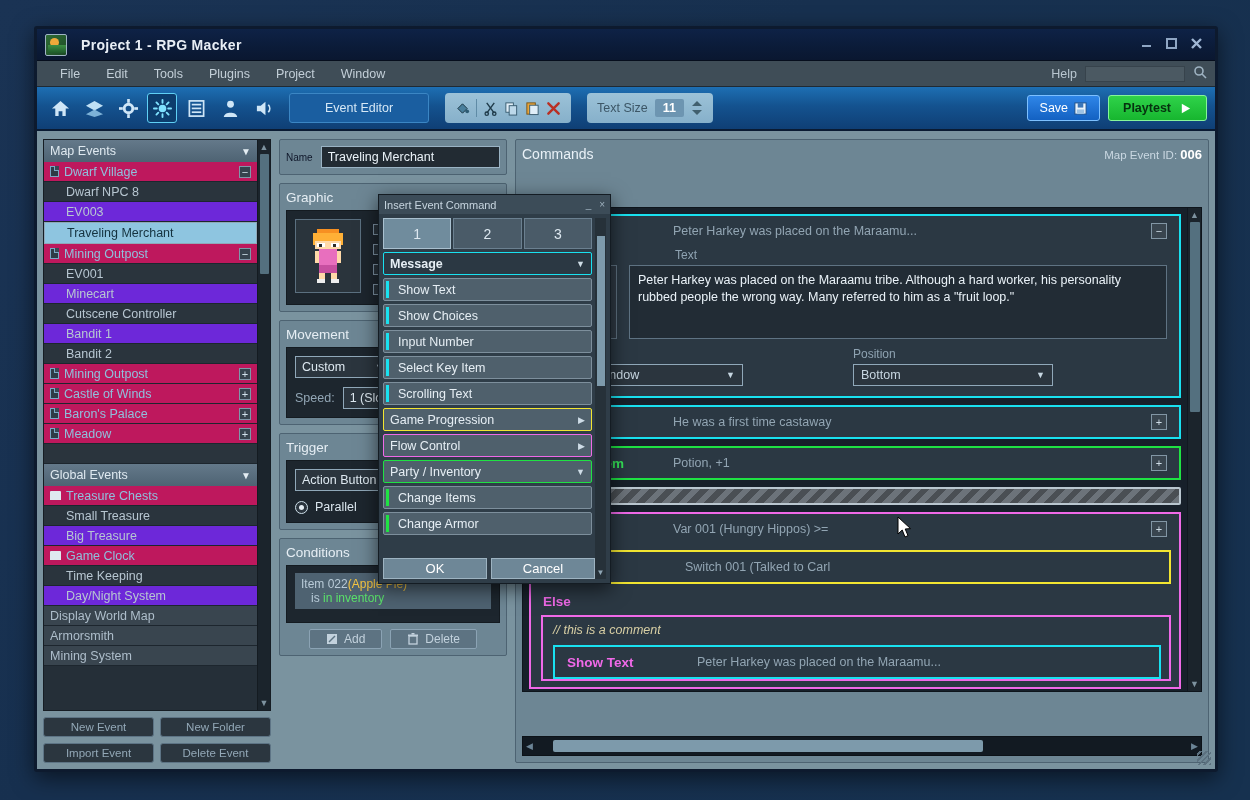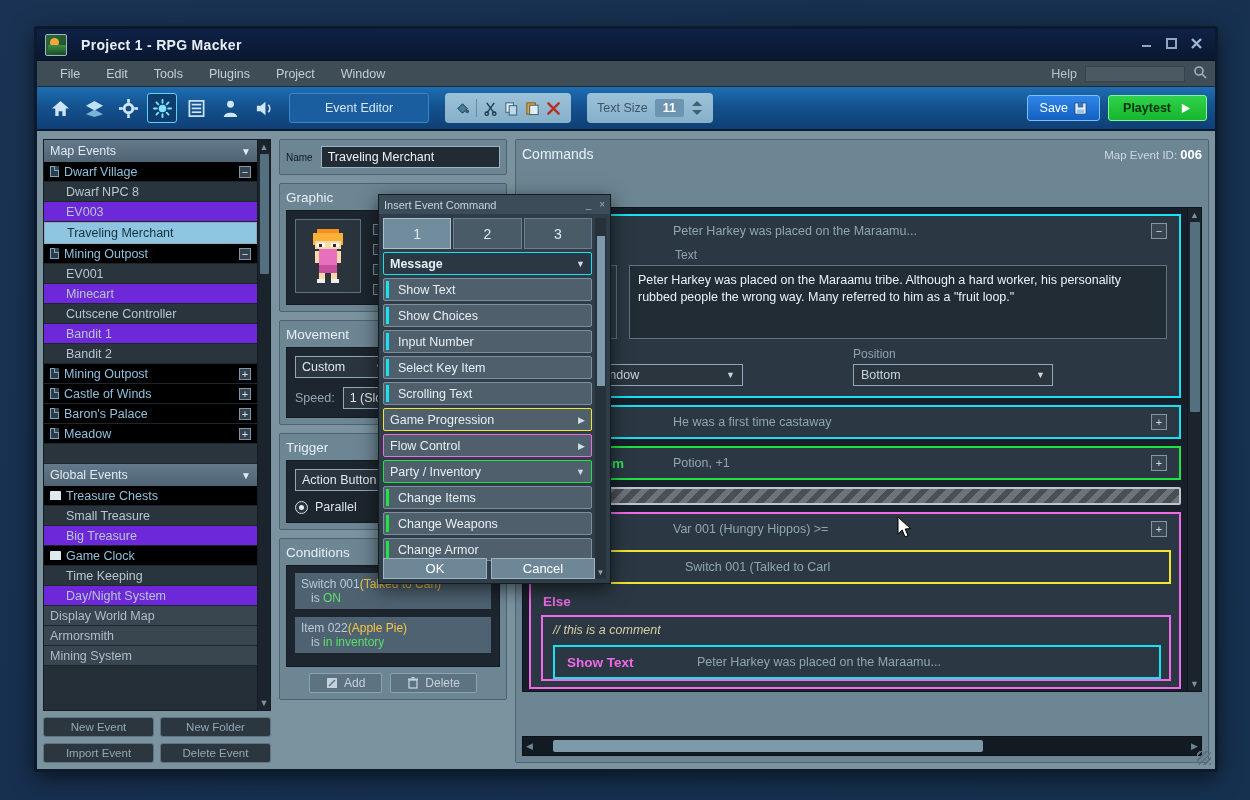--- a/index.html
+++ b/index.html
@@ -155,21 +155,21 @@
     height:22px; display:flex; align-items:center; padding:0 6px;
     background: linear-gradient(180deg,#64798a,#4e6373);
     color:#dfe9f0; font-size:12.5px; border-bottom:1px solid #2b3views;
   }
   .grp-head .caret { margin-left:auto; font-size:10px; color:#e4edf3;}
   .node {
     height:20px; display:flex; align-items:center; gap:5px;
     padding:0 6px; font-size:12.5px; color:#9fb7c7;
     border-bottom:1px solid #1d262e;
   }
-  .node.folder { background:#000000; color:#8fc0dd; }
+  .node.folder { background:#be185d; color:#8fc0dd; }
   .node.leaf { background:#2a343d; color:#b7c6d1; padding-left:22px; }
   .node.leaf.alt { background:#6d28d9; }
   .node.plain { background:#39454f; color:#aebecb; padding-left:6px;}
   .node.sel { background:#8ec5e0; color:#14323f; }
   .node .pm { margin-left:auto; width:12px;height:12px; line-height:10px;
      text-align:center; font-size:11px; color:#cfe0ea;
      border:1px solid #7f97a8; background:#36434e; }
   .pg-ic { width:9px;height:11px; border:1px solid #79a8c6; background:#2d3b46; flex:none; position:relative;}
   .pg-ic:after{content:"";position:absolute;right:-1px;top:-1px;width:4px;height:4px;background:#3a4854;border-left:1px solid #79a8c6;border-bottom:1px solid #79a8c6;}
   .fd-ic { width:11px;height:9px;background:#dfe9ef;border-radius:1px 1px 0 0; flex:none;}
@@ -698,28 +698,20 @@
               <span class="dot"></span>
               <span>Pause</span>
             </div>
           </div>
         </div>
       </div>
 
       <div class="panel">
         <div class="panel-title">Conditions</div>
         <div class="inner" style="padding:7px 8px 5px 8px;">
-          <div class="cond-item">
-            <div class="cond-l1">
-              <span>Switch 001</span><span class="hl">(Talked to Carl)</span>
-            </div>
-            <div class="cond-l2">
-              <span>is </span><span class="on">ON</span>
-            </div>
-          </div>
           <div class="cond-item">
             <div class="cond-l1">
               <span>Item 022</span><span class="hl">(Apple Pie)</span>
             </div>
             <div class="cond-l2">
               <span>is </span><span class="on">in inventory</span>
             </div>
           </div>
         </div>
         <div class="cond-btns">
@@ -918,24 +910,20 @@
         <div class="mitem hdr-green">
           <span class="txt" style="padding-left:0">Party / Inventory</span>
           <span class="ar">▼</span>
         </div>
         <div class="mitem">
           <span class="lft" style="background:#1fe243"></span>
           <span class="txt">Change Items</span>
         </div>
         <div class="mitem">
           <span class="lft" style="background:#1fe243"></span>
-          <span class="txt">Change Weapons</span>
-        </div>
-        <div class="mitem">
-          <span class="lft" style="background:#1fe243"></span>
           <span class="txt">Change Armor</span>
         </div>
       </div>
       <div class="modal-scroll">
         <div class="ms-thumb"></div>
         <div class="ms-ar">▼</div>
       </div>
     </div>
     <div class="modal-foot">
       <div class="mbtn">OK</div>

